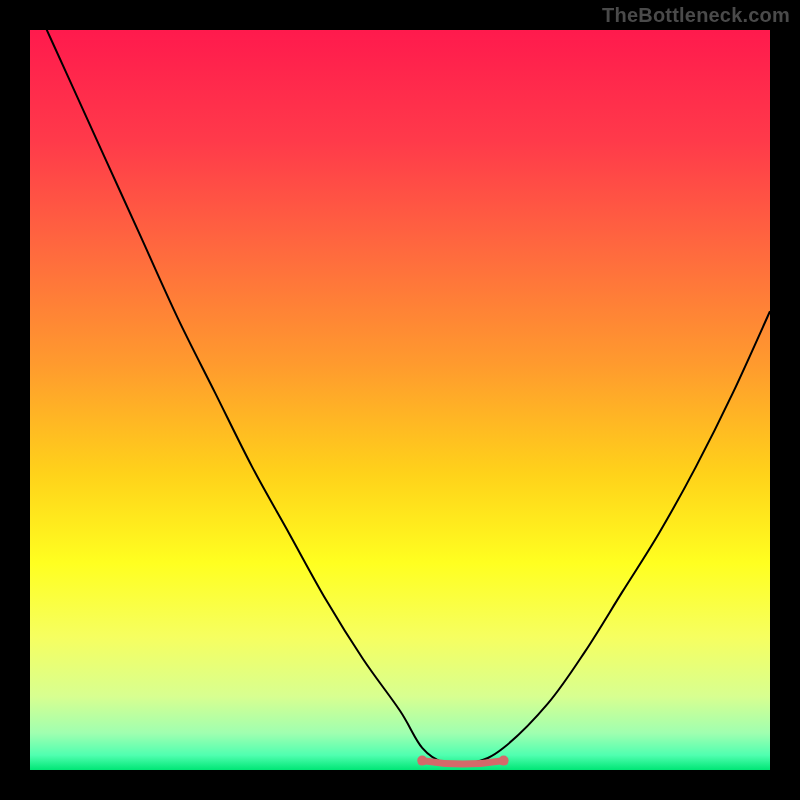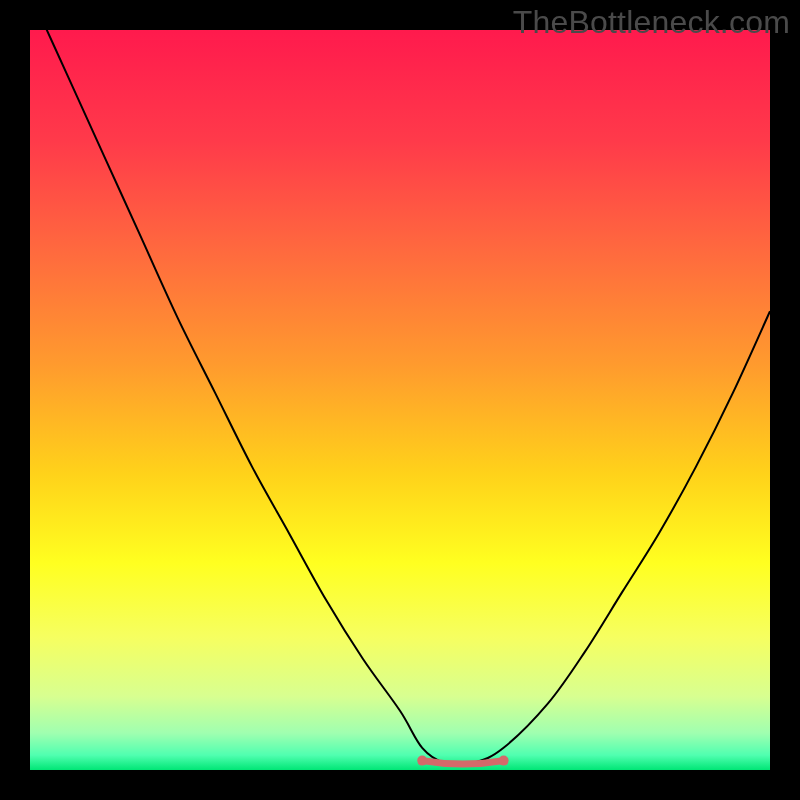--- a/index.html
+++ b/index.html
@@ -16,22 +16,22 @@
     width: 800px;
     height: 800px;
     background: #000;
   }
   .watermark {
     position: absolute;
     top: 4px;
     right: 10px;
     z-index: 10;
     color: #4a4a4a;
-    font-size: 32px;
-    font-weight: 400;
+    font-size: 20px;
+    font-weight: 700;
     letter-spacing: 0.2px;
   }
   .plot-area {
     position: absolute;
     left: 30px;
     top: 30px;
     width: 740px;
     height: 740px;
     overflow: hidden;
   }

